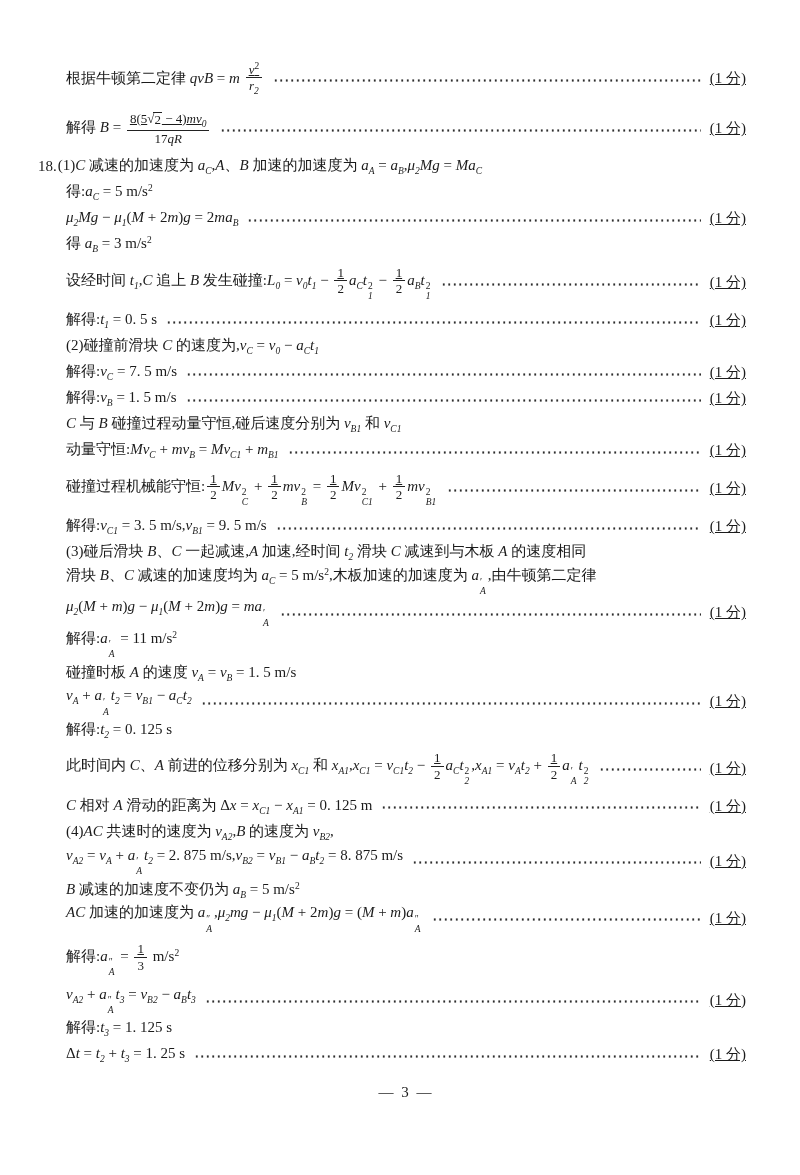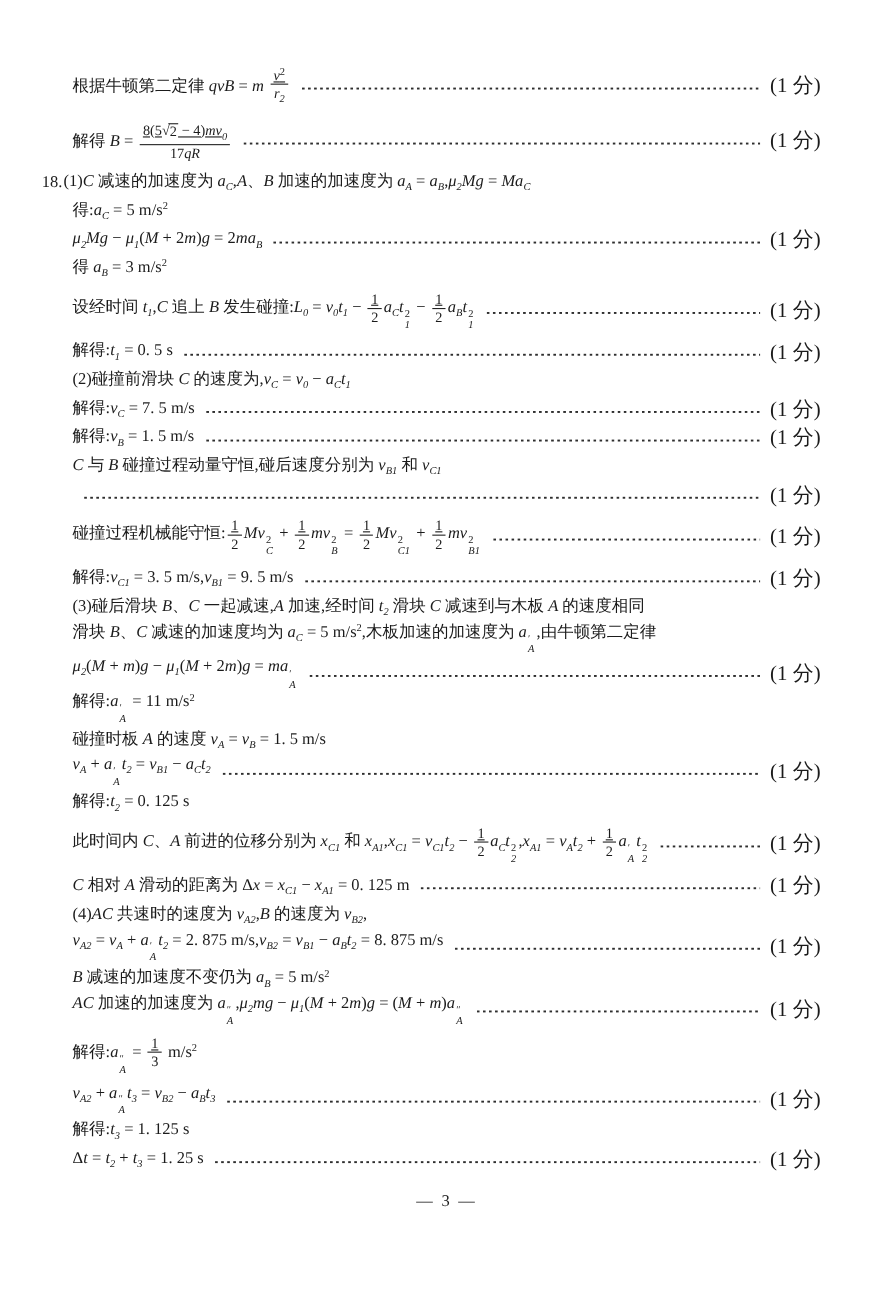--- a/index.html
+++ b/index.html
@@ -34,21 +34,21 @@
     flex:1 1 auto;
     min-width:16px;
     align-self:center;
     height:7px;
     margin:2px 9px 0 9px;
     background-image:radial-gradient(circle, #2e2e2e 1px, rgba(0,0,0,0) 1.25px);
     background-size:5.5px 7px;
     background-repeat:repeat-x;
     background-position:left center;
   }
-  .score { white-space:nowrap; font-size:19px; }
+  .score { white-space:nowrap; font-size:15px;text-decoration:underline; }
   .it { font-style:italic; }
   .sub { font-size:9.5px; font-style:italic; vertical-align:-4px; }
   .sup { font-size:9.5px; vertical-align:5px; }
   .frac {
     display:inline-flex;
     flex-direction:column;
     align-items:center;
     vertical-align:middle;
     margin:0 2px;
   }
@@ -146,20 +146,21 @@
       </div>
       <div class="line">
         <span class="content">解得:<span class="it">v</span><span class="sub">B</span> = 1. 5 m/s</span>
         <span class="leader"></span>
         <span class="score">(1 分)</span>
       </div>
       <div class="line">
         <span class="content"><span class="it">C</span> 与 <span class="it">B</span> 碰撞过程动量守恒,碰后速度分别为 <span class="it">v</span><span class="sub">B1</span> 和 <span class="it">v</span><span class="sub">C1</span></span>
       </div>
       <div class="line">
+        <span class="content">动量守恒:<span class="it">Mv</span><span class="sub">C</span> + <span class="it">mv</span><span class="sub">B</span> = <span class="it">Mv</span><span class="sub">C1</span> + <span class="it">m</span><span class="sub">B1</span></span>
         <span class="leader"></span>
         <span class="score">(1 分)</span>
       </div>
       <div class="line tall">
         <span class="content">碰撞过程机械能守恒:<span class="frac">
             <span class="fn">1</span>
             <span class="fd">2</span>
           </span><span class="it">M</span><span class="it">v</span><span class="ss">
             <span class="ssu">2</span>
             <span class="ssb">C</span>

